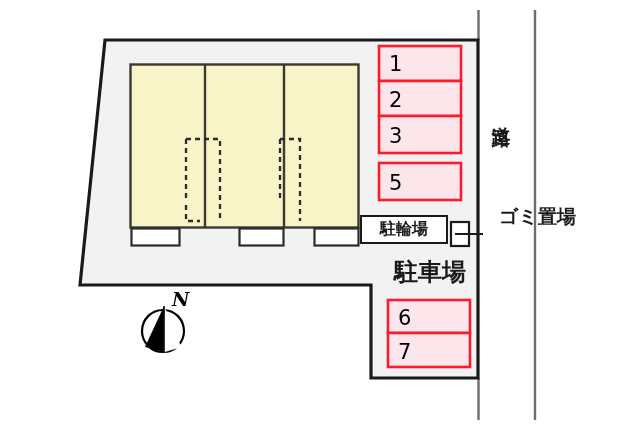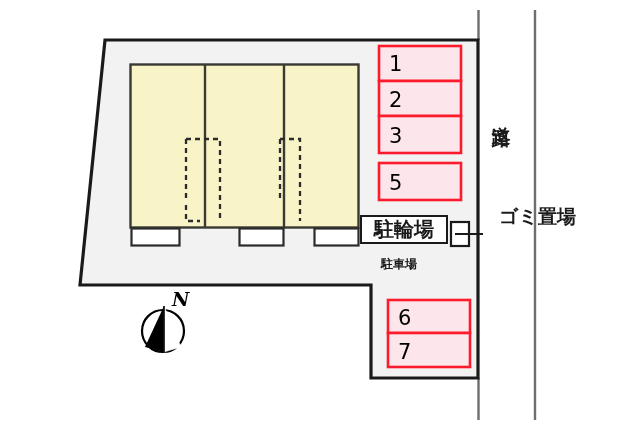--- a/index.html
+++ b/index.html
@@ -47,29 +47,29 @@
     white-space: nowrap;
   }
   #bicycle-parking-label {
     left: 360px;
     top: 215px;
     width: 88px;
     height: 29px;
     box-sizing: border-box;
     border: 2px solid #1a1a1a;
     background: #ffffff;
-    font-size: 20px;
+    font-size: 16px;
     display: flex;
     align-items: center;
     justify-content: center;
   }
   #car-parking-label {
-    left: 381px;
+    left: 394px;
     top: 256px;
-    font-size: 12px;
+    font-size: 24px;
   }
   #garbage-label {
     left: 484px;
     top: 206px;
     font-size: 19px;
     line-height: 1.15;
     width: 56px;
     text-align: left;
     margin-left: 15px;
   }

